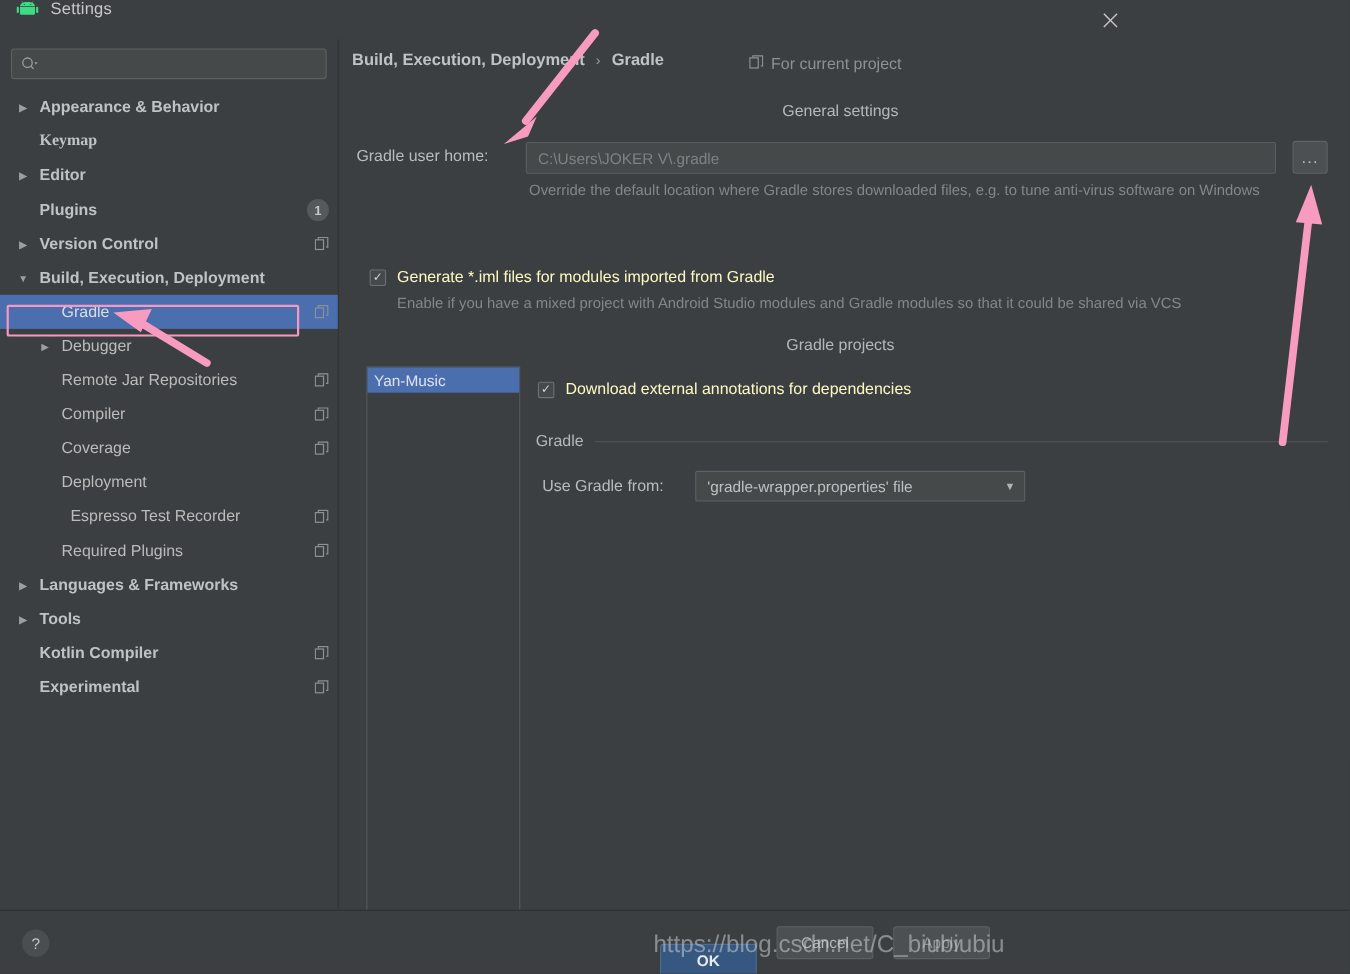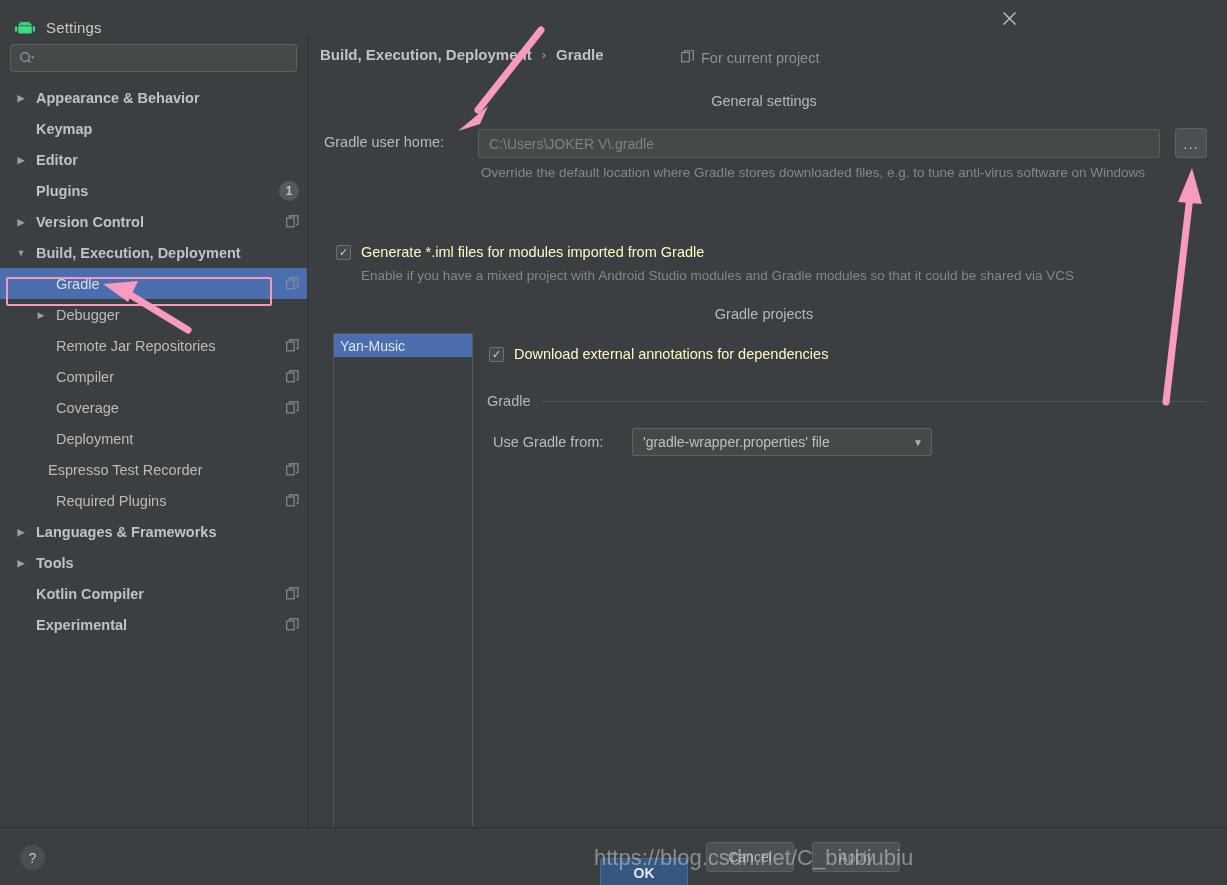--- a/index.html
+++ b/index.html
@@ -14,21 +14,21 @@
     width: 1227px; height: 885px;
     background: #3c3f41;
     color: #bbbbbb;
   }
 
   
   .titlebar {
     position: absolute; top: 0; left: 0;
     width: 1037px; height: 36px;
     background: #3c3f41;
-    display: flex; align-items: flex-end;
+    display: flex; align-items: flex-start;
   }
   .title-icon {
     margin-left: 14px; width: 22px; height: 16px;
     display: flex; align-items: center; justify-content: center;
   }
   .title-text {
     margin-left: 10px;
     font-size: 15px; color: #c8c8c8;
     letter-spacing: .2px;
   }
@@ -289,21 +289,21 @@
       </div>
     </div>
     <div class="tree" id="tree">
         <div class="tree-row ind0 bold">
           <span class="arrow">▶</span>
           <span class="label" style="margin-left: 8px;">Appearance &amp; Behavior</span>
           <span class="spacer"></span>
         </div>
         <div class="tree-row ind0 bold">
           <span class="arrow none">▶</span>
-          <span class="label" style="margin-left: 8px;">Keymap</span>
+          <span class="label" style="margin-left: 8px; font-family: Liberation Serif, serif;">Keymap</span>
           <span class="spacer"></span>
         </div>
         <div class="tree-row ind0 bold">
           <span class="arrow">▶</span>
           <span class="label" style="margin-left: 8px;">Editor</span>
           <span class="spacer"></span>
         </div>
         <div class="tree-row ind0 bold">
           <span class="arrow none">▶</span>
           <span class="label" style="margin-left: 8px;">Plugins</span>
@@ -375,21 +375,21 @@
             </svg>
           </span>
         </div>
         <div class="tree-row ind1">
           <span class="arrow none">▶</span>
           <span class="label" style="margin-left: 8px;">Deployment</span>
           <span class="spacer"></span>
         </div>
         <div class="tree-row ind1">
           <span class="arrow none">▶</span>
-          <span class="label" style="margin-left: 0;">Espresso Test Recorder</span>
+          <span class="label" style="margin-left: 16px;">Espresso Test Recorder</span>
           <span class="spacer"></span>
           <span class="copy-icon">
             <svg width="13" height="13" viewBox="0 0 13 13">
               <rect x="0.7" y="3.0" width="7.4" height="8.8" fill="none" stroke="currentColor" stroke-width="1.1"></rect>
               <path d="M3.4 2.6V0.9h8.6v8.7h-1.6" fill="none" stroke="currentColor" stroke-width="1.1"></path>
             </svg>
           </span>
         </div>
         <div class="tree-row ind1">
           <span class="arrow none">▶</span>

